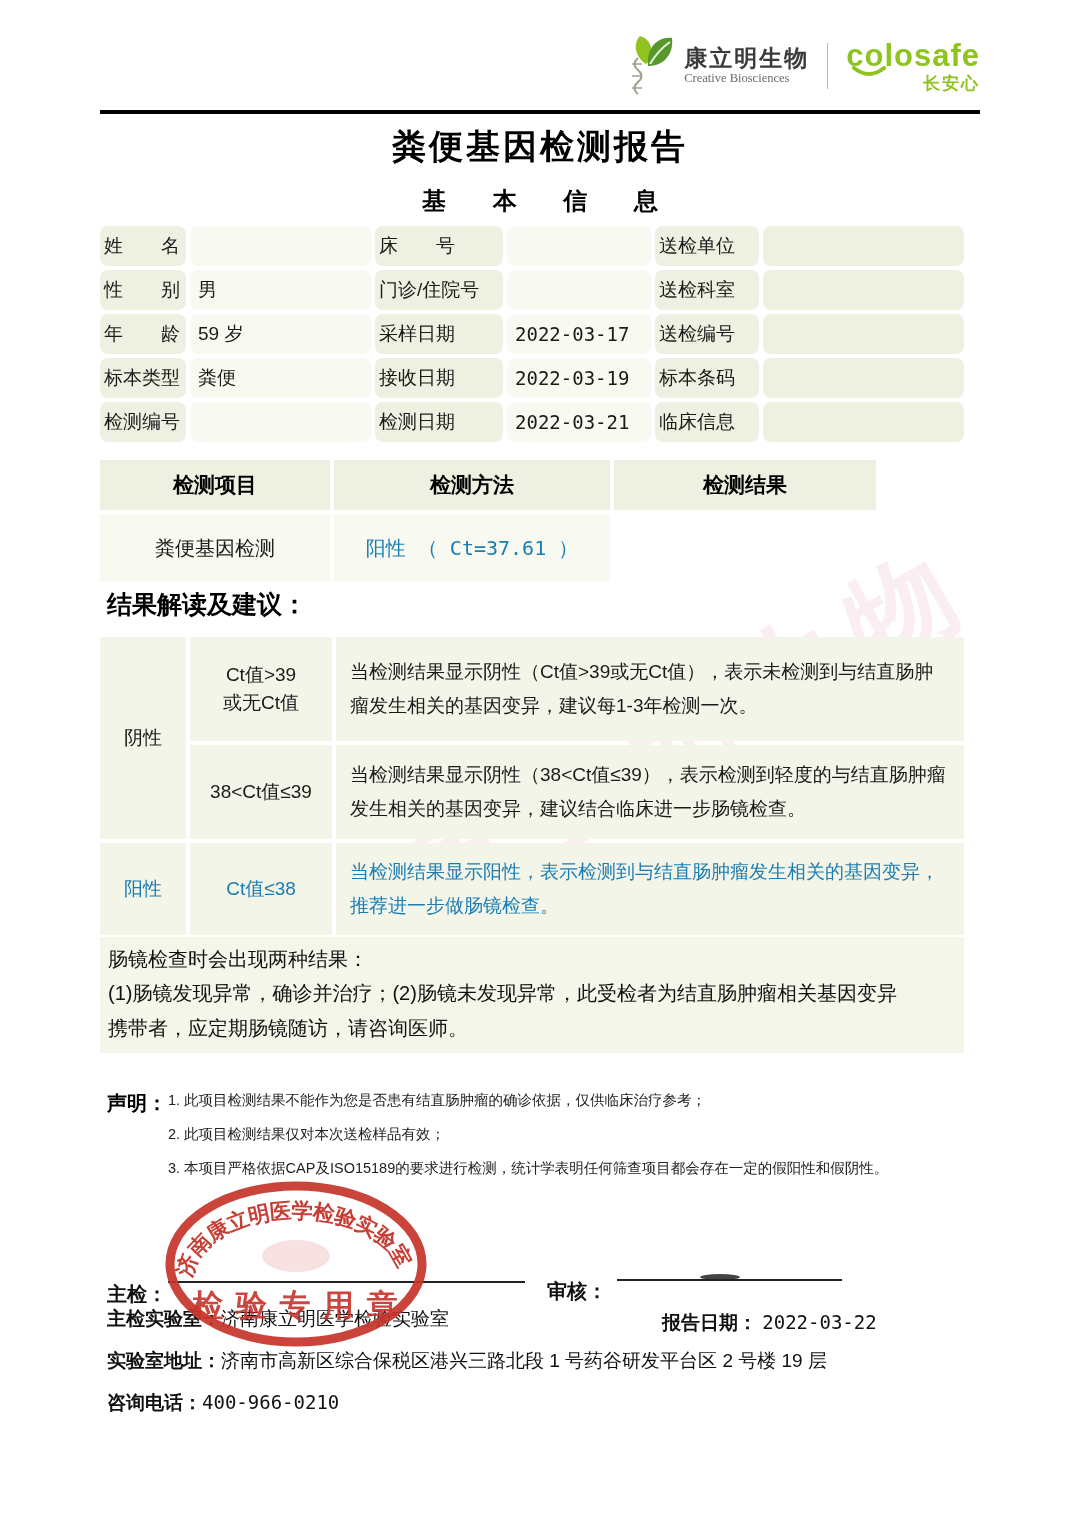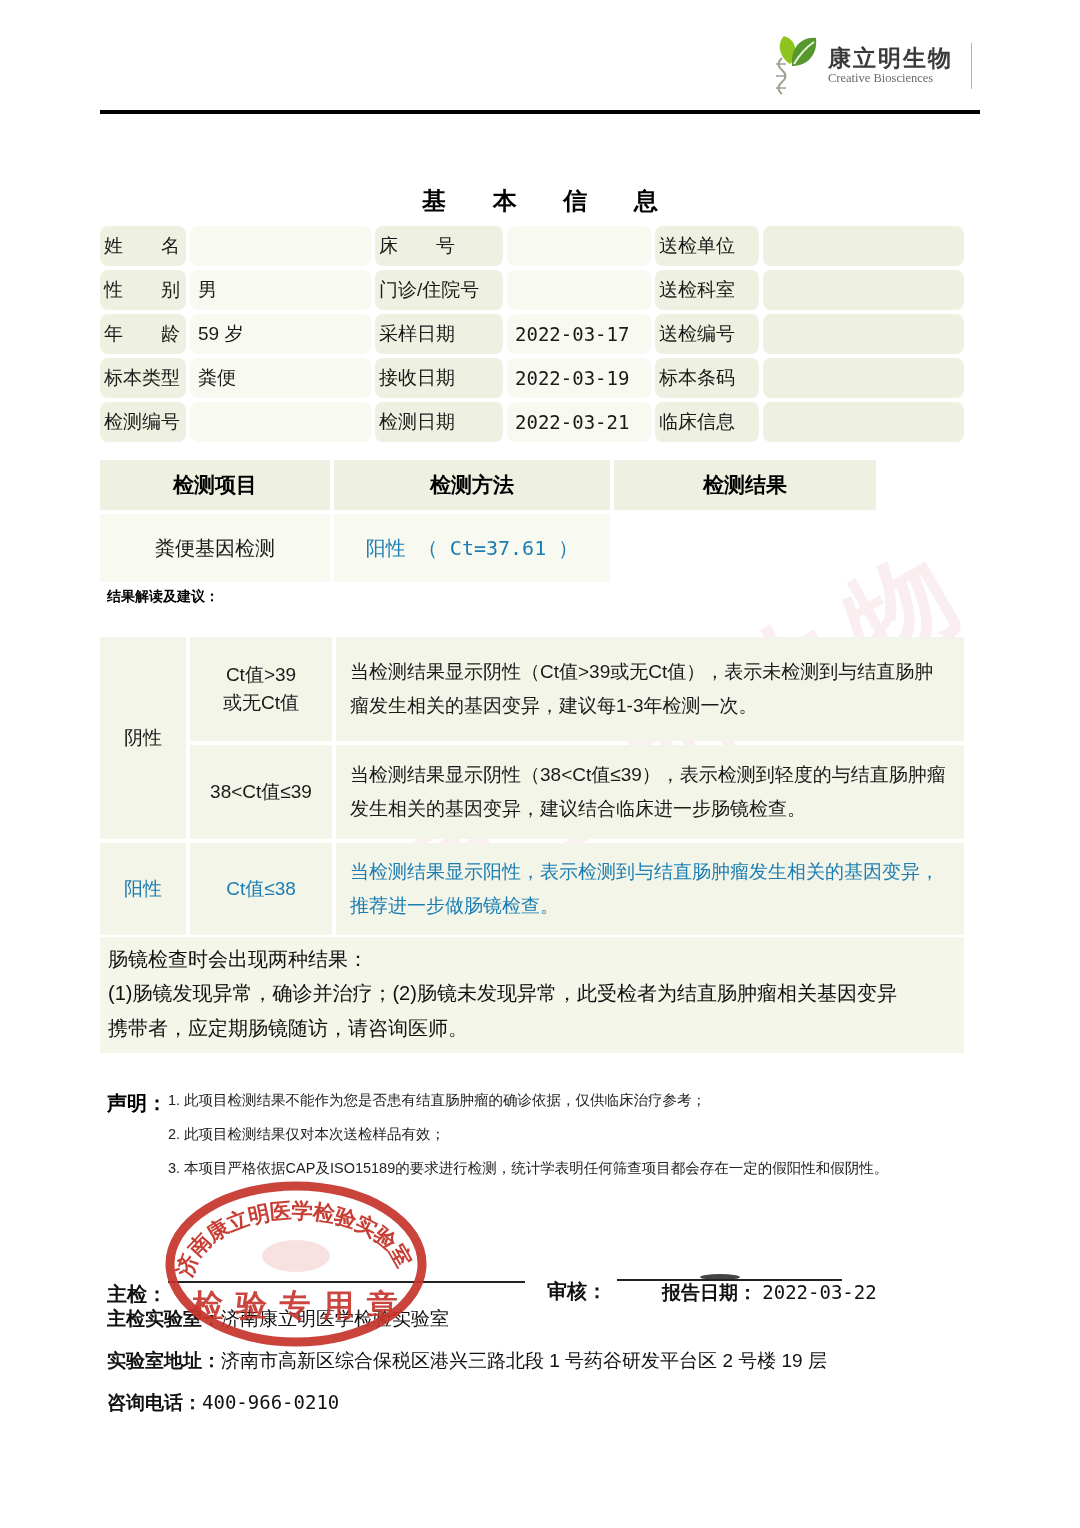--- a/index.html
+++ b/index.html
@@ -34,21 +34,21 @@
   .mono { font-family:"DejaVu Sans Mono","Liberation Mono",monospace; }
   
   .results-table { position:absolute; left:100px; top:460px; width:776px;
     display:grid; grid-template-columns:230px 276px 1fr; grid-template-rows:50px 68px; gap:4px; }
   .results-table .hcell { background:#eef1e1; display:flex; align-items:center; justify-content:center;
     font-size:21px; font-weight:bold; color:#000; }
   .results-table .bcell { background:#f8f9f0; display:flex; align-items:center; justify-content:center;
     font-size:20px; }
   .blue { color:#1b7db2; }
   
-  .interp-heading { position:absolute; left:107px; top:588px; font-size:14px; font-weight:bold; color:#000; }
+  .interp-heading { position:absolute; left:107px; top:588px; font-size:25px; font-weight:bold; color:#000; }
   .interp-table { position:absolute; left:100px; top:637px; width:864px;
     display:grid; grid-template-columns:86px 142px 1fr; grid-template-rows:104px 94px 92px; gap:4px; }
   .interp-table .icell { background:#f3f5e8; display:flex; align-items:center; justify-content:center;
     font-size:19px; text-align:center; line-height:1.5; }
   .interp-table .dcell { justify-content:flex-start; text-align:left; padding:0 14px;
     line-height:1.8; display:flex; }
   .span2 { grid-row:1 / 3; }
   
   .colonoscopy { position:absolute; left:100px; top:937px; width:864px; background:#f3f6e9;
     padding:5px 8px 8px 8px; font-size:20px; line-height:1.72; color:#111; }
@@ -62,21 +62,21 @@
     color:rgba(222,150,160,0.16); letter-spacing:22px; transform:rotate(-30deg);
     transform-origin:left top; pointer-events:none; white-space:nowrap; }
   
   .stamp { position:absolute; left:160px; top:1180px; z-index:3; }
   .sig-label { position:absolute; font-size:20px; font-weight:bold; color:#111; z-index:2;margin-top:15px; }
   .sig-line { position:absolute; height:2px; background:#222; z-index:2; }
   .sig-smudge { position:absolute; left:700px; top:1274px; width:40px; height:6px;
     background:rgba(35,35,35,0.85); border-radius:50%; z-index:2; }
   .foot-row { position:absolute; left:107px; font-size:19px; color:#111; white-space:nowrap; }
   .foot-strong { font-weight:bold; }
-  .report-date { position:absolute; left:662px; top:1280px; font-size:19px; color:#111; }
+  .report-date { position:absolute; left:662px; top:1310px; font-size:19px; color:#111; }
 </style>
 </head>
 <body>
 
 <div class="page">
 
   <div class="watermark">康立明生物</div>
 
   <div class="logo">
     <svg width="52" height="64" viewBox="0 0 52 64">
@@ -84,23 +84,31 @@
       <path d="M10 54 h10 M10 42 h10 M10 30 h10" stroke="#9aa392" stroke-width="1.6"></path>
       <path d="M24 30 C14 24 10 10 18 2 C32 6 32 22 24 30 Z" fill="#8fc31f"></path>
       <path d="M26 32 C24 14 36 2 50 4 C52 22 40 32 26 32 Z" fill="#57982e"></path>
       <path d="M28 30 C34 20 42 12 48 8" fill="none" stroke="#e9f3d8" stroke-width="2"></path>
     </svg>
     <div class="logo-cn">
       <span class="cn">康立明生物</span>
       <span class="en">Creative Biosciences</span>
     </div>
     <div class="logo-divider"></div>
+    <div class="logo-colosafe">
+      <span class="word">colosafe</span>
+      <svg class="smile" width="34" height="12" viewBox="0 0 34 12">
+        <path d="M2 2 Q17 14 32 2" fill="none" stroke="#8fc31f" stroke-width="4" stroke-linecap="round"></path>
+      </svg>
+      <span class="sub">长安心</span>
+    </div>
   </div>
   <div class="header-rule"></div>
 
+  <div class="doc-title">粪便基因检测报告</div>
   <div class="doc-subtitle">基 本 信 息</div>
 
   <div class="basic-table">
     <div class="cell lbl">姓　　名</div>
     <div class="cell val"></div>
     <div class="cell lbl">床　　号</div>
     <div class="cell val mono"></div>
     <div class="cell lbl">送检单位</div>
     <div class="cell lbl"></div>
 

